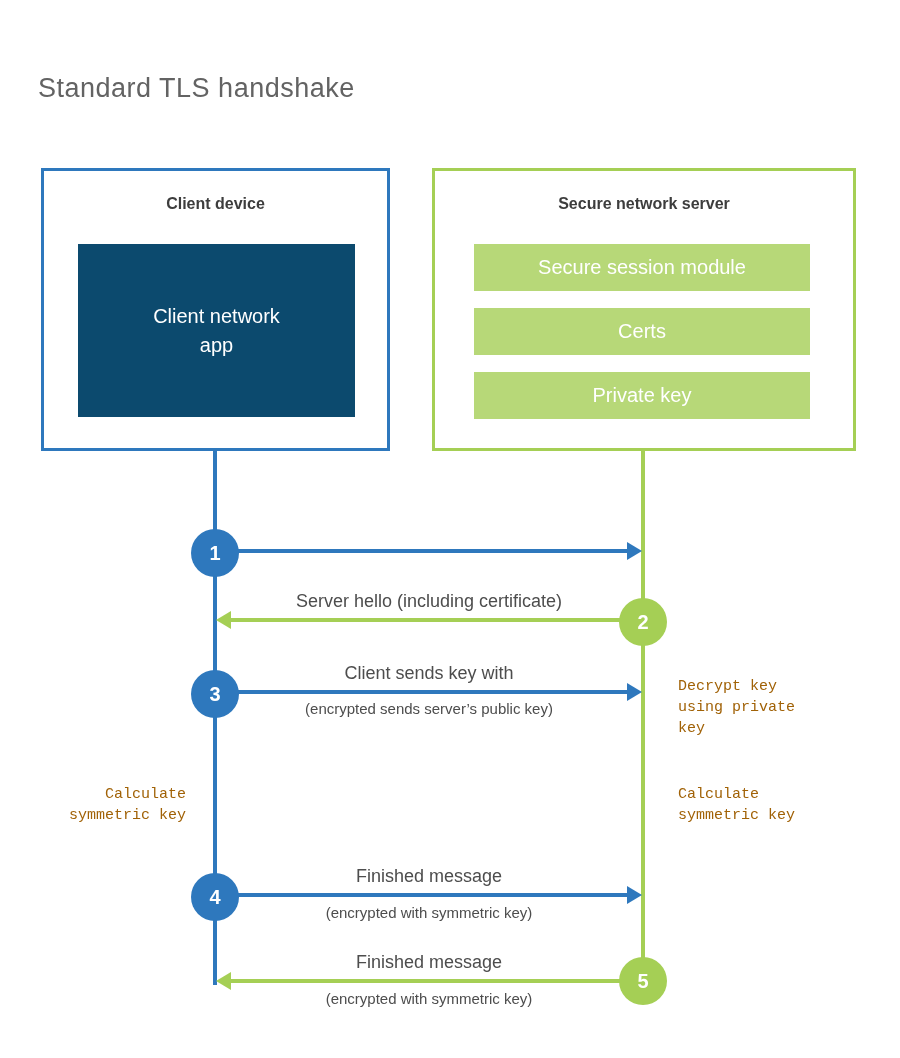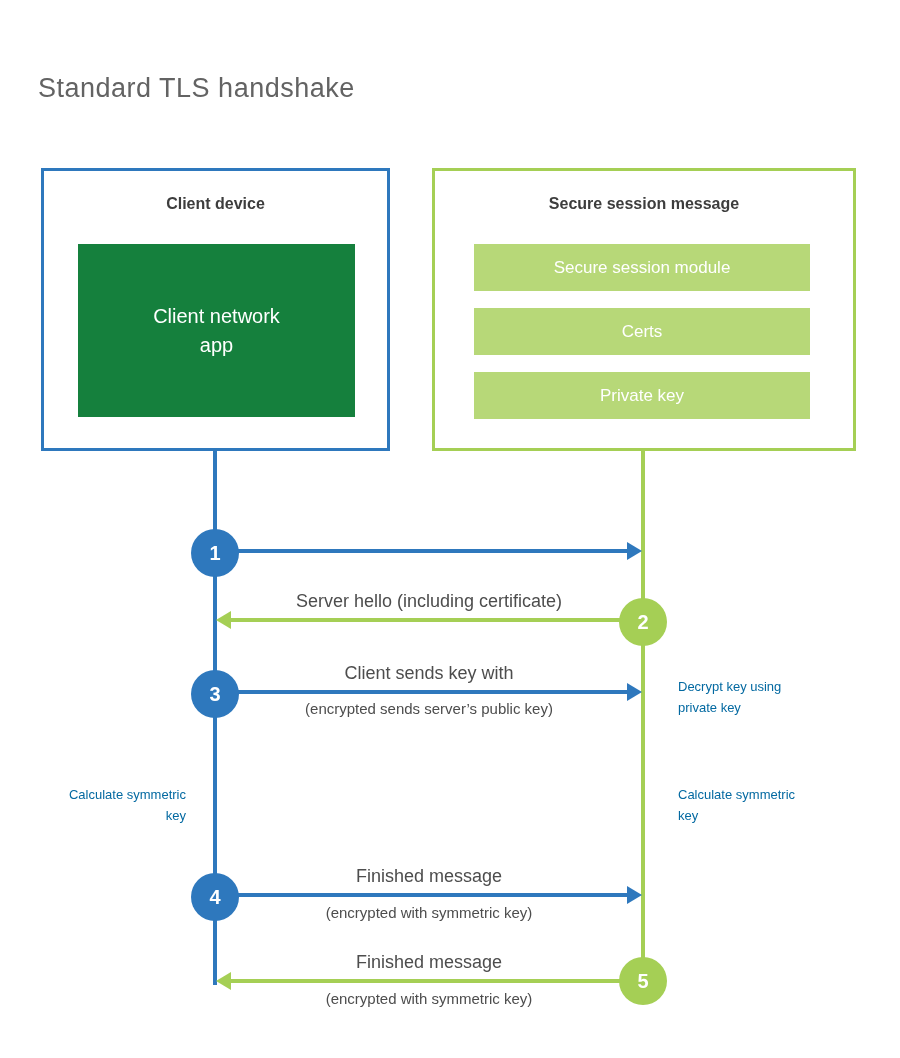--- a/index.html
+++ b/index.html
@@ -34,35 +34,35 @@
   .entity-title {
     left: 0; top: 24px; width: 100%;
     text-align: center;
     font-size: 16px;
     font-weight: 700;
     color: #3d3d3d;
   }
 
   .client-app-rect {
     left: 78px; top: 199px; width: 277px; height: 173px;
-    background: #15803d;
+    background: #0c4a6e;
     display: flex; align-items: center; justify-content: center;
     text-align: center;
     color: #ffffff;
     font-size: 20px;
     line-height: 1.45;
     white-space: pre-line;
   }
 
   .server-bar {
     left: 474px; width: 336px; height: 47px;
     background: #b7d878;
     display: flex; align-items: center; justify-content: center;
     color: #ffffff;
-    font-size: 17px;
+    font-size: 20px;
   }
   .bar-1 { top: 199px; }
   .bar-2 { top: 263px; }
   .bar-3 { top: 327px; text-align: right; }
 
   
   .lifeline { width: 4px; top: 404px; height: 536px; }
   .client-lifeline { left: 213px; background: #2e78bd; }
   .server-lifeline { left: 641px; background: #a5cf55; }
 
@@ -105,43 +105,44 @@
   }
   .msg-sub {
     left: 214px; width: 430px;
     text-align: center;
     font-size: 15px;
     color: #4d4d4d;
   }
 
   
   .side-note {
-    font-size: 13px;
+    font-size: 15px;
     line-height: 21px;
-    color: #0369a1;
+    color: #a16207;
+    font-family: Liberation Mono, monospace;
   }
   .note-decrypt { left: 678px; top: 631px; width: 145px; }
   .note-calc-left { right: 714px; top: 739px; width: 120px; text-align: right; }
   .note-calc-right { left: 678px; top: 739px; width: 125px; }
 </style>
 </head>
 <body>
 
 <div class="page">
 
   <div class="abs diagram-title">Standard TLS handshake</div>
 
   <div class="abs entity-box client-box">
     <div class="abs entity-title">Client device</div>
   </div>
   <div class="abs client-app-rect">Client network
 app</div>
 
   <div class="abs entity-box server-box">
-    <div class="abs entity-title">Secure session message</div>
+    <div class="abs entity-title">Secure network server</div>
   </div>
   <div class="abs server-bar bar-1">Secure session module</div>
   <div class="abs server-bar bar-2">Certs</div>
   <div class="abs server-bar bar-3">Private key</div>
 
   <div class="abs lifeline client-lifeline"></div>
   <div class="abs lifeline server-lifeline"></div>
 
   <div class="abs arrow-line blue" style="top:504px"></div>
   <div class="abs head head-right" style="top:497px"></div>

